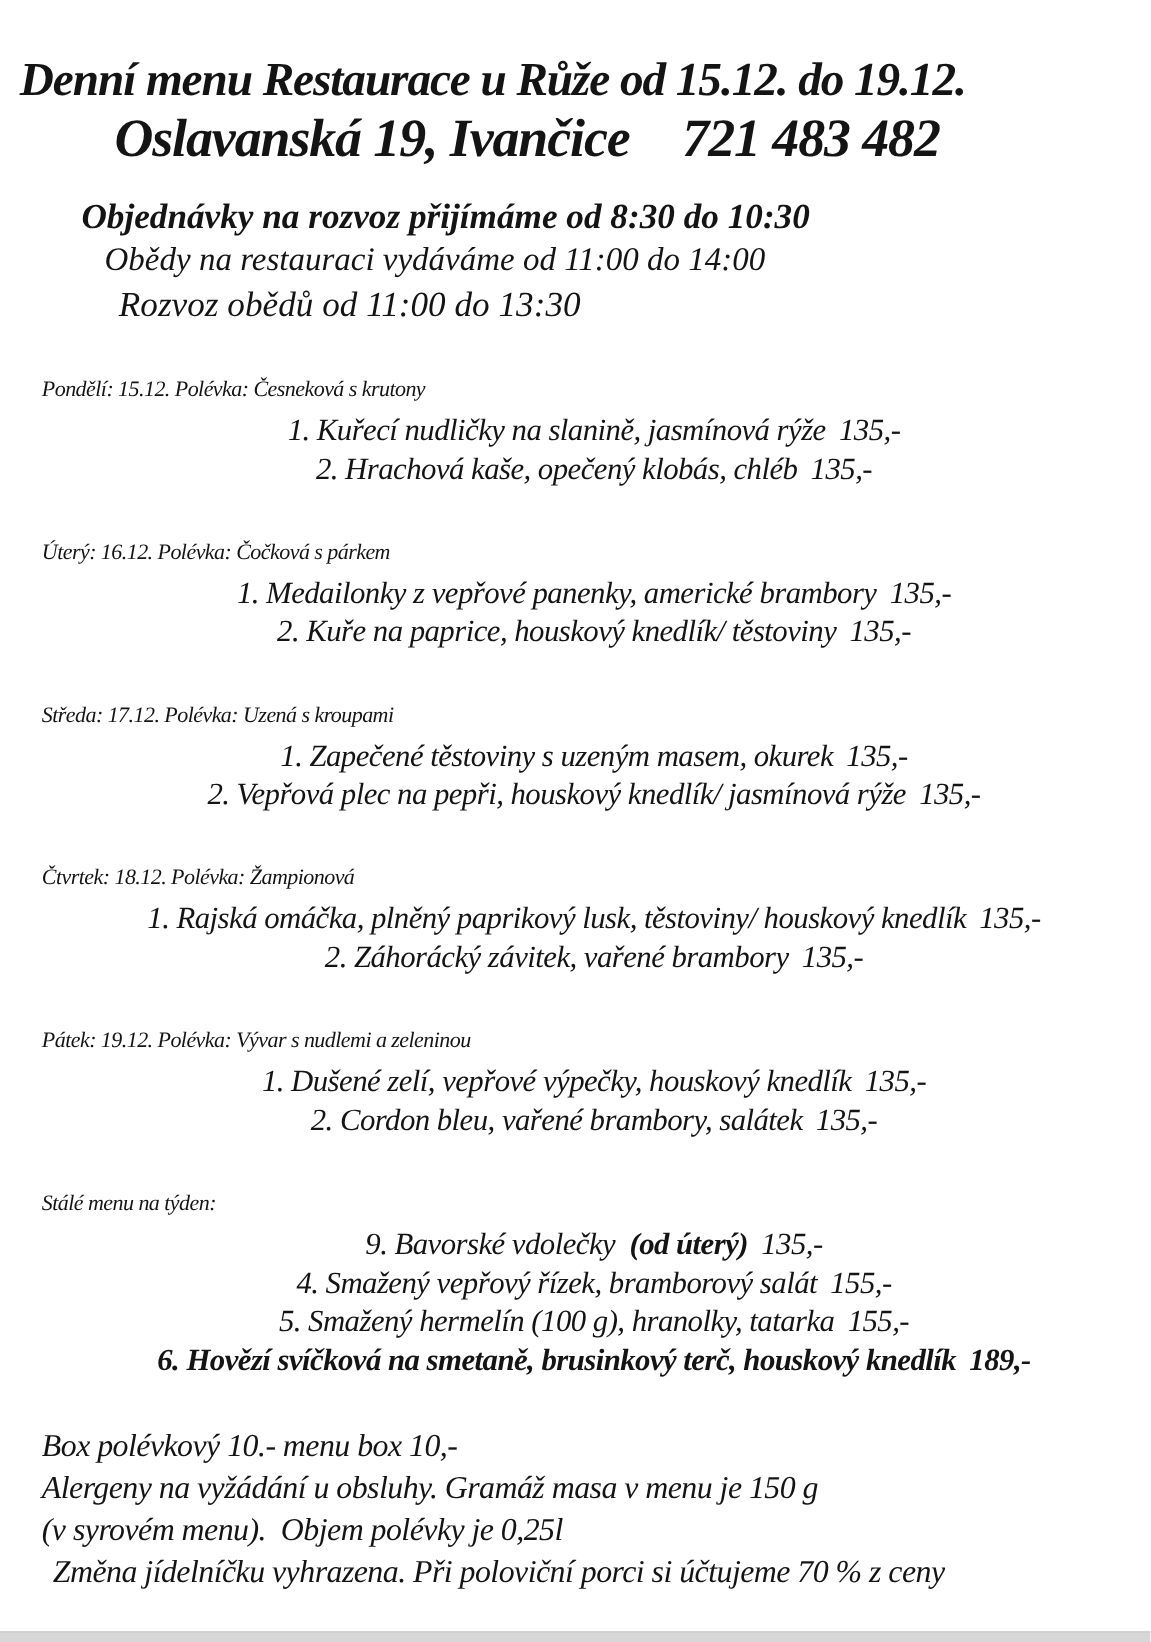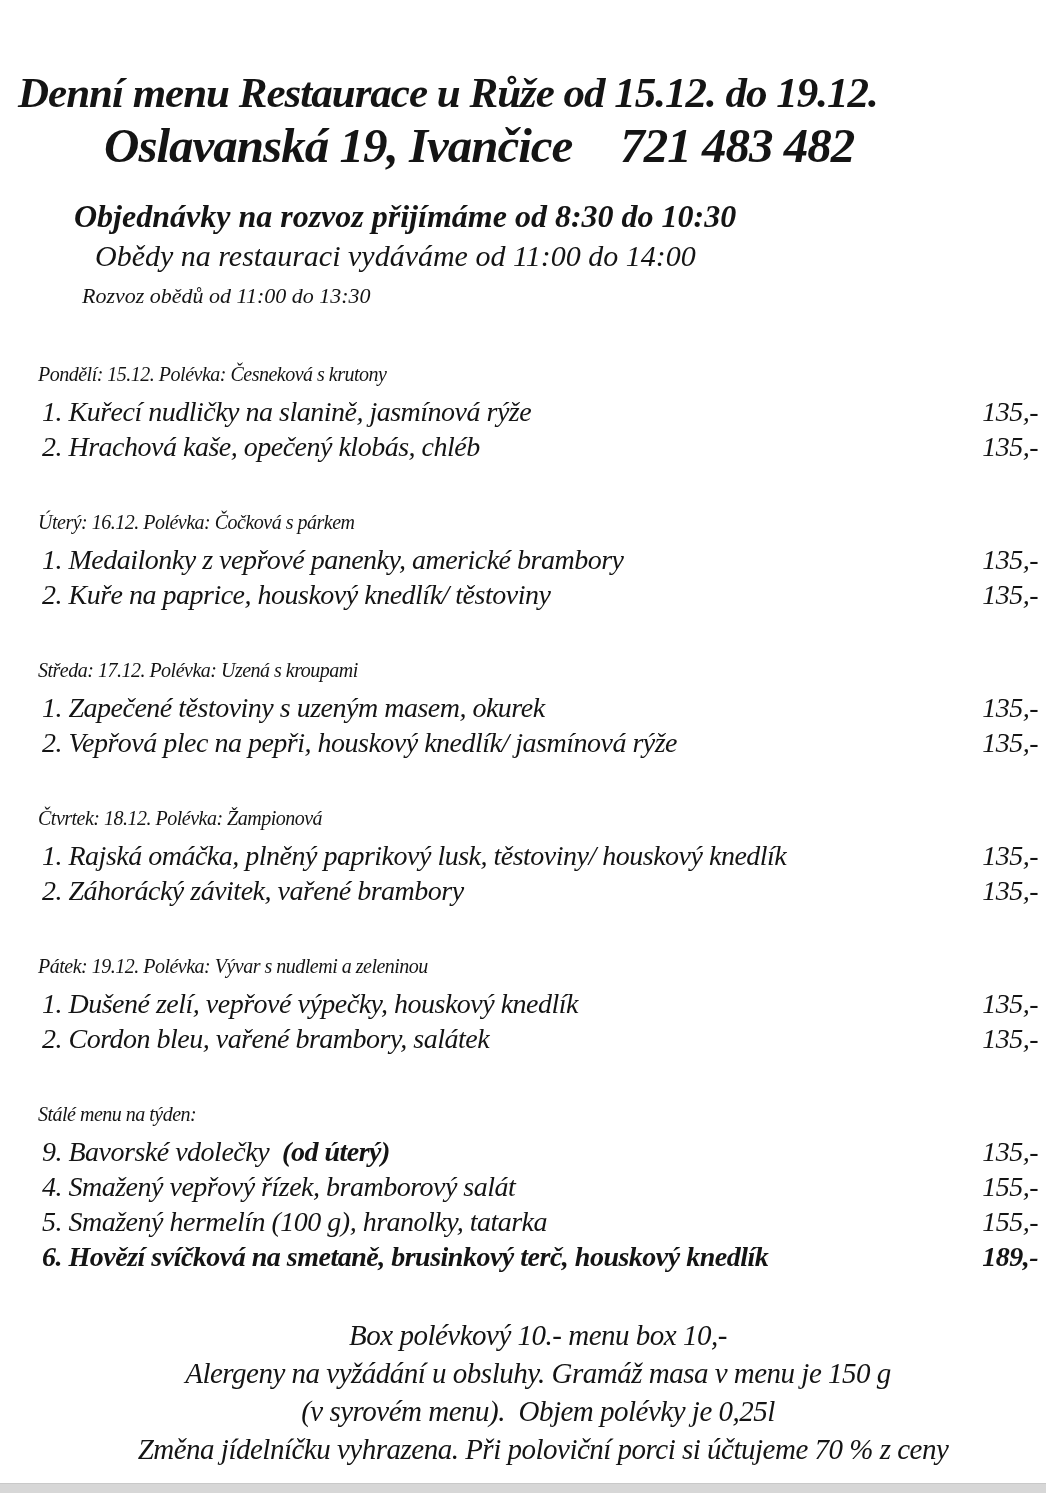--- a/index.html
+++ b/index.html
@@ -5,21 +5,21 @@
   html,body{margin:0;padding:0;}
   body{
     width:1046px;height:1493px;
     background:#ffffff;
     color:#141414;
     font-family:"Liberation Serif","DejaVu Serif",serif;
     font-style:italic;
     position:relative;
     overflow:hidden;
   }
-  .doc{padding-top:66px;}
+  .doc{padding-top:46px;}
   
   .title{
     font-weight:bold;
     font-size:43px;
     line-height:53px;
     margin-left:18px;
     letter-spacing:-1px;
     white-space:nowrap;
   }
   .subtitle{
@@ -29,47 +29,47 @@
     margin-left:104px;
     letter-spacing:-1px;
     white-space:nowrap;
   }
   .subtitle .phone{margin-left:48px;}
   
   .info{margin-top:24px;}
   .info-line{line-height:40px;white-space:nowrap;}
   .info-line.l1{font-weight:bold;font-size:32px;margin-left:74px;}
   .info-line.l2{font-size:30px;margin-left:95px;}
-  .info-line.l3{font-size:22px;margin-left:82px;}
+  .info-line.l3{font-size:32px;margin-left:108px;}
   
   .menu{margin-top:6px;}
   .section{margin:40px 8px 0 38px;}
   .section-heading{
     font-weight:normal;
     font-size:20px;
     line-height:36px;
     margin-bottom:2px;
     letter-spacing:-0.5px;
     white-space:nowrap;
   }
   .row{
     display:flex;
-    justify-content:space-between;
+    justify-content:center;
     align-items:baseline;
     font-size:28px;
     line-height:35px;
     padding-left:4px;
     letter-spacing:-0.5px;
   }
   .row .dish{white-space:pre-wrap;}
   .row .price{margin-left:12px;white-space:nowrap;}
   .row.bold-item{font-weight:bold;}
   .note-bold{font-weight:bold;white-space:pre-wrap;}
   
-  .footer{margin:42px 8px 0 38px;text-align:center;}
+  .footer{margin:42px 8px 0 38px;}
   .footer-line{font-size:29px;line-height:38px;letter-spacing:-0.5px;white-space:pre-wrap;}
   .footer-line.l4{margin-left:10px;}
   
   .bottom-bar{
     position:absolute;left:0;bottom:0;
     width:100%;height:9px;
     background:#d7d7d7;
     border-top:1px solid #c9c9c9;
   }
 </style>

